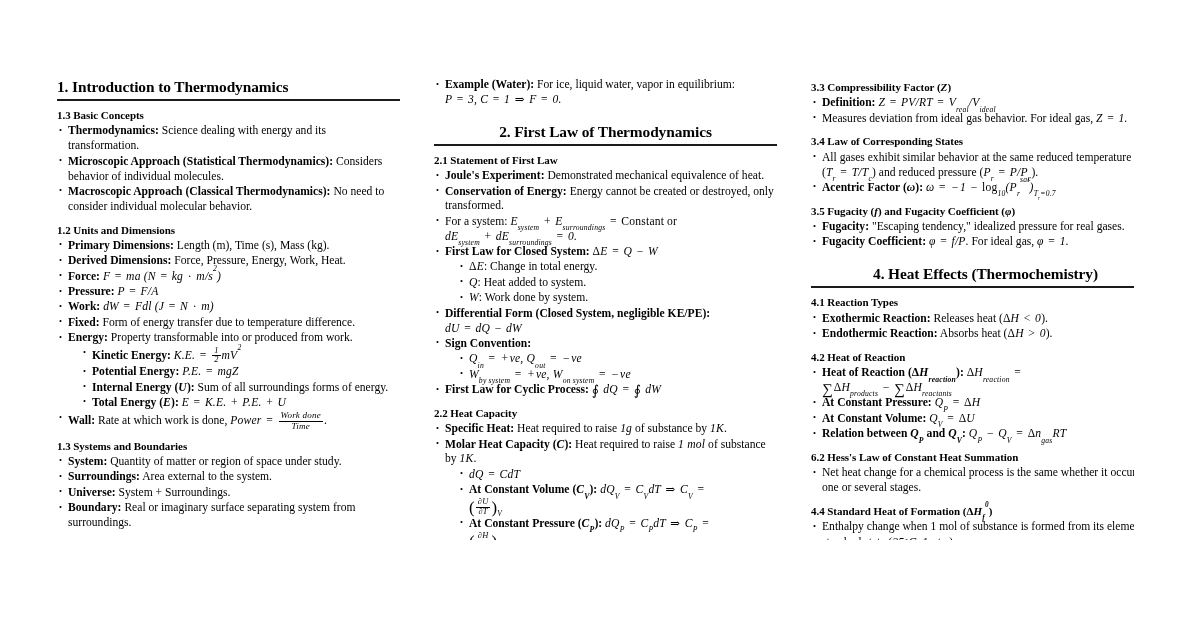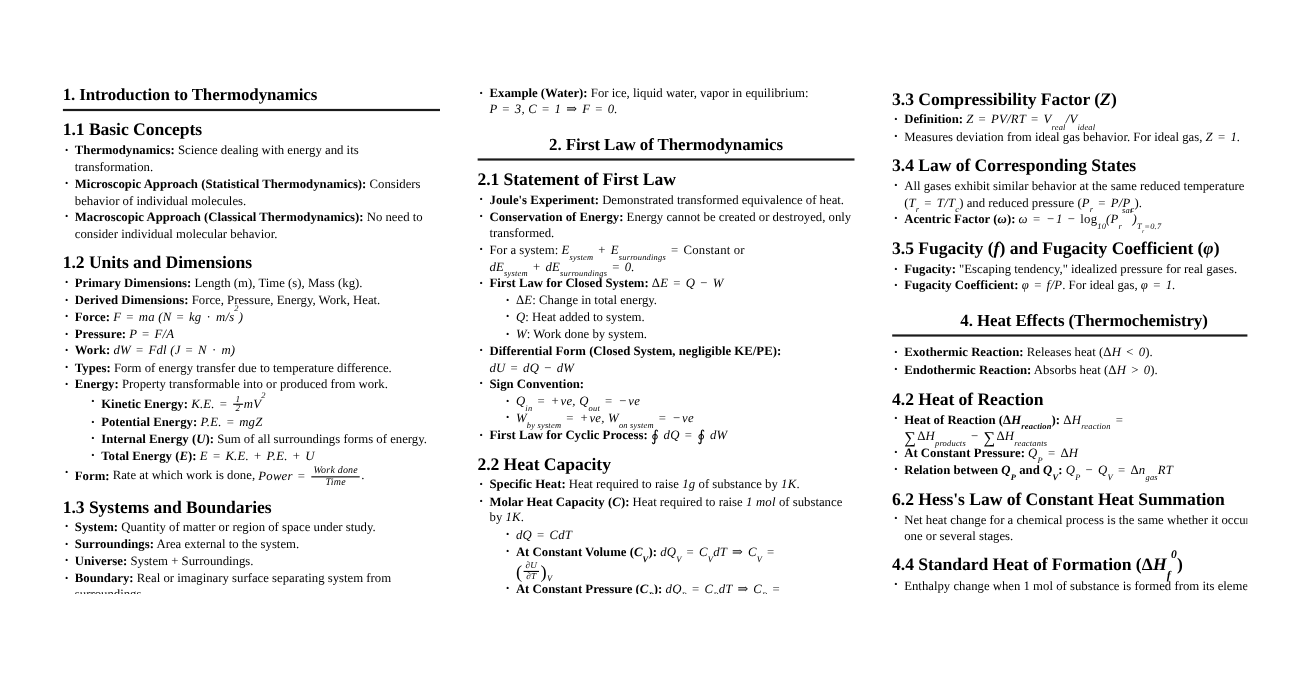--- a/index.html
+++ b/index.html
@@ -49,21 +49,21 @@
   .h1-rule {
     border: 0;
     border-top: 2.2px solid #1b1b1b;
     margin: 0 0 8px 0;
     height: 0;
   }
   .h1-block { margin-top: 0; }
   .h1-block.spaced { margin-top: 15px; text-align: center; }
 
   .h2 {
-    font-size: 16px;
+    font-size: 11px;
     font-weight: bold;
     line-height: 1.2;
     margin: 9px 0 2px 0;
     letter-spacing: -0.05px;
   }
   .h2.first { margin-top: 3px; }
 
   
   ul {
     list-style: none;
@@ -161,50 +161,50 @@
 <div id="sheet">
   <div class="columns">
 
     <div class="col c1">
 
       <div class="h1-block">
         <div class="h1">1. Introduction to Thermodynamics</div>
         <hr class="h1-rule">
       </div>
 
-      <div class="h2 first">1.1 Basic Concepts</div>
+      <div class="h2 first">1.3 Basic Concepts</div>
       <ul>
         <li><b>Thermodynamics:</b> <span>Science dealing with energy and its transformation.</span></li>
         <li><b>Microscopic Approach (Statistical Thermodynamics):</b> <span>Considers behavior of individual molecules.</span></li>
         <li><b>Macroscopic Approach (Classical Thermodynamics):</b> <span>No need to consider individual molecular behavior.</span></li>
       </ul>
 
       <div class="h2">1.2 Units and Dimensions</div>
       <ul>
         <li><b>Primary Dimensions:</b> <span>Length (m), Time (s), Mass (kg).</span></li>
         <li><b>Derived Dimensions:</b> <span>Force, Pressure, Energy, Work, Heat.</span></li>
         <li><b>Force:</b>
           <span class="m">F <span class="op">=</span> ma (N <span class="op">=</span> kg <span class="op">·</span> m/s<sup class="it">2</sup>)</span></li>
         <li><b>Pressure:</b>
           <span class="m">P <span class="op">=</span> F/A</span></li>
         <li><b>Work:</b>
           <span class="m">dW <span class="op">=</span> Fdl (J <span class="op">=</span> N <span class="op">·</span> m)</span></li>
-        <li><b>Types:</b> <span>Form of energy transfer due to temperature difference.</span></li>
+        <li><b>Fixed:</b> <span>Form of energy transfer due to temperature difference.</span></li>
         <li><b>Energy:</b> <span>Property transformable into or produced from work.</span>
           <ul class="lvl2">
             <li><b>Kinetic Energy:</b>
               <span class="m">K.E. <span class="op">=</span> <span class="frac sm"><span class="num">1</span><span class="den">2</span></span>mV<sup class="it">2</sup></span></li>
             <li><b>Potential Energy:</b>
               <span class="m">P.E. <span class="op">=</span> mgZ</span></li>
             <li><b>Internal Energy (<span class="m">U</span>):</b> <span>Sum of all surroundings forms of energy.</span></li>
             <li><b>Total Energy (<span class="m">E</span>):</b>
               <span class="m">E <span class="op">=</span> K.E. <span class="op">+</span> P.E. <span class="op">+</span> U</span></li>
           </ul>
         </li>
-        <li><b>Form:</b> <span>Rate at which work is done,</span>
+        <li><b>Wall:</b> <span>Rate at which work is done,</span>
           <span class="m">Power <span class="op">=</span> <span class="frac"><span class="num">Work done</span><span class="den">Time</span></span></span><span>.</span></li>
       </ul>
 
       <div class="h2">1.3 Systems and Boundaries</div>
       <ul>
         <li><b>System:</b> <span>Quantity of matter or region of space under study.</span></li>
         <li><b>Surroundings:</b> <span>Area external to the system.</span></li>
         <li><b>Universe:</b> <span>System + Surroundings.</span></li>
         <li><b>Boundary:</b> <span>Real or imaginary surface separating system from surroundings.</span>
         </li>
@@ -218,21 +218,21 @@
           <span class="m">P <span class="op">=</span> 3, C <span class="op">=</span> 1 <span class="op">⇒</span> F <span class="op">=</span> 0.</span></li>
       </ul>
 
       <div class="h1-block spaced">
         <div class="h1">2. First Law of Thermodynamics</div>
         <hr class="h1-rule">
       </div>
 
       <div class="h2 first">2.1 Statement of First Law</div>
       <ul>
-        <li><b>Joule's Experiment:</b> <span>Demonstrated transformed equivalence of heat.</span></li>
+        <li><b>Joule's Experiment:</b> <span>Demonstrated mechanical equivalence of heat.</span></li>
         <li><b>Conservation of Energy:</b> <span>Energy cannot be created or destroyed, only transformed.</span></li>
         <li><span>For a system:</span>
           <span class="m">E<sub class="it">system</sub> <span class="op">+</span> E<sub class="it">surroundings</sub> <span class="op">=</span> <span class="u">Constant</span></span> or
           <span class="m">dE<sub class="it">system</sub> <span class="op">+</span> dE<sub class="it">surroundings</sub> <span class="op">=</span> 0.</span></li>
         <li><b>First Law for Closed System:</b>
           <span class="m"><span class="dlt">Δ</span>E <span class="op">=</span> Q <span class="op">−</span> W</span>
           <ul class="lvl2">
             <li><span class="m"><span class="dlt">Δ</span>E</span><span>: Change in total energy.</span></li>
             <li><span class="m">Q</span><span>: Heat added to system.</span></li>
             <li><span class="m">W</span><span>: Work done by system.</span></li>
@@ -289,32 +289,35 @@
         <li><b>Fugacity:</b> <span>"Escaping tendency," idealized pressure for real gases.</span></li>
         <li><b>Fugacity Coefficient:</b>
           <span class="m">φ <span class="op">=</span> f/P</span>. For ideal gas, <span class="m">φ <span class="op">=</span> 1.</span></li>
       </ul>
 
       <div class="h1-block spaced">
         <div class="h1">4. Heat Effects (Thermochemistry)</div>
         <hr class="h1-rule">
       </div>
 
+      <div class="h2 first">4.1 Reaction Types</div>
       <ul>
         <li><b>Exothermic Reaction:</b> Releases heat (<span class="m"><span class="dlt">Δ</span>H <span class="op">&lt;</span> 0</span>).</li>
         <li><b>Endothermic Reaction:</b> Absorbs heat (<span class="m"><span class="dlt">Δ</span>H <span class="op">&gt;</span> 0</span>).</li>
       </ul>
 
       <div class="h2">4.2 Heat of Reaction</div>
       <ul>
         <li><b>Heat of Reaction (<span class="m"><span class="dlt">Δ</span>H<sub class="it">reaction</sub></span>):</b>
           <span class="m"><span class="dlt">Δ</span>H<sub class="it">reaction</sub> <span class="op">=</span></span><br>
           <span class="m"><span class="sum">∑</span><span class="dlt">Δ</span>H<sub class="it">products</sub> <span class="op">−</span> <span class="sum">∑</span><span class="dlt">Δ</span>H<sub class="it">reactants</sub></span></li>
         <li><b>At Constant Pressure:</b>
           <span class="m">Q<sub class="it">P</sub> <span class="op">=</span> <span class="dlt">Δ</span>H</span></li>
+        <li><b>At Constant Volume:</b>
+          <span class="m">Q<sub class="it">V</sub> <span class="op">=</span> <span class="dlt">Δ</span>U</span></li>
         <li><b>Relation between <span class="m">Q<sub class="it">P</sub></span> and <span class="m">Q<sub class="it">V</sub></span>:</b>
           <span class="m">Q<sub class="it">P</sub> <span class="op">−</span> Q<sub class="it">V</sub> <span class="op">=</span> <span class="dlt">Δ</span>n<sub class="it">gas</sub>RT</span></li>
       </ul>
 
       <div class="h2">6.2 Hess's Law of Constant Heat Summation</div>
       <ul>
         <li><span>Net heat change for a chemical process is the same whether it occurs in one or several stages.</span></li>
       </ul>
 
       <div class="h2">4.4 Standard Heat of Formation (<span class="m"><span class="dlt">Δ</span>H<sub class="it">f</sub><sup>0</sup></span>)</div>

